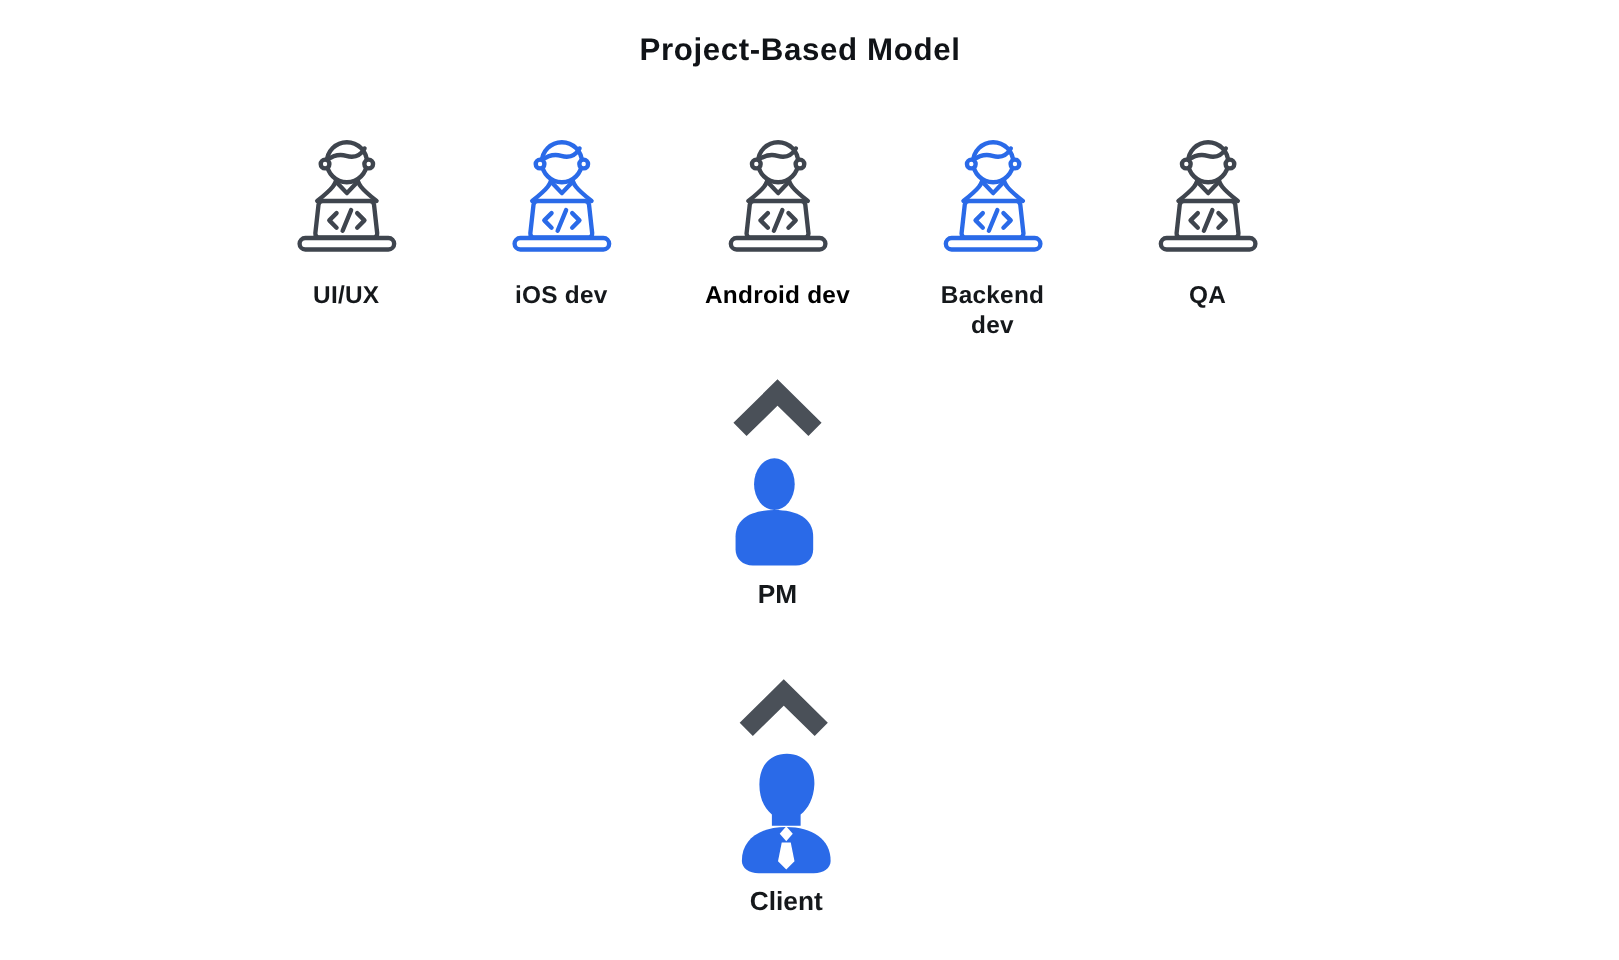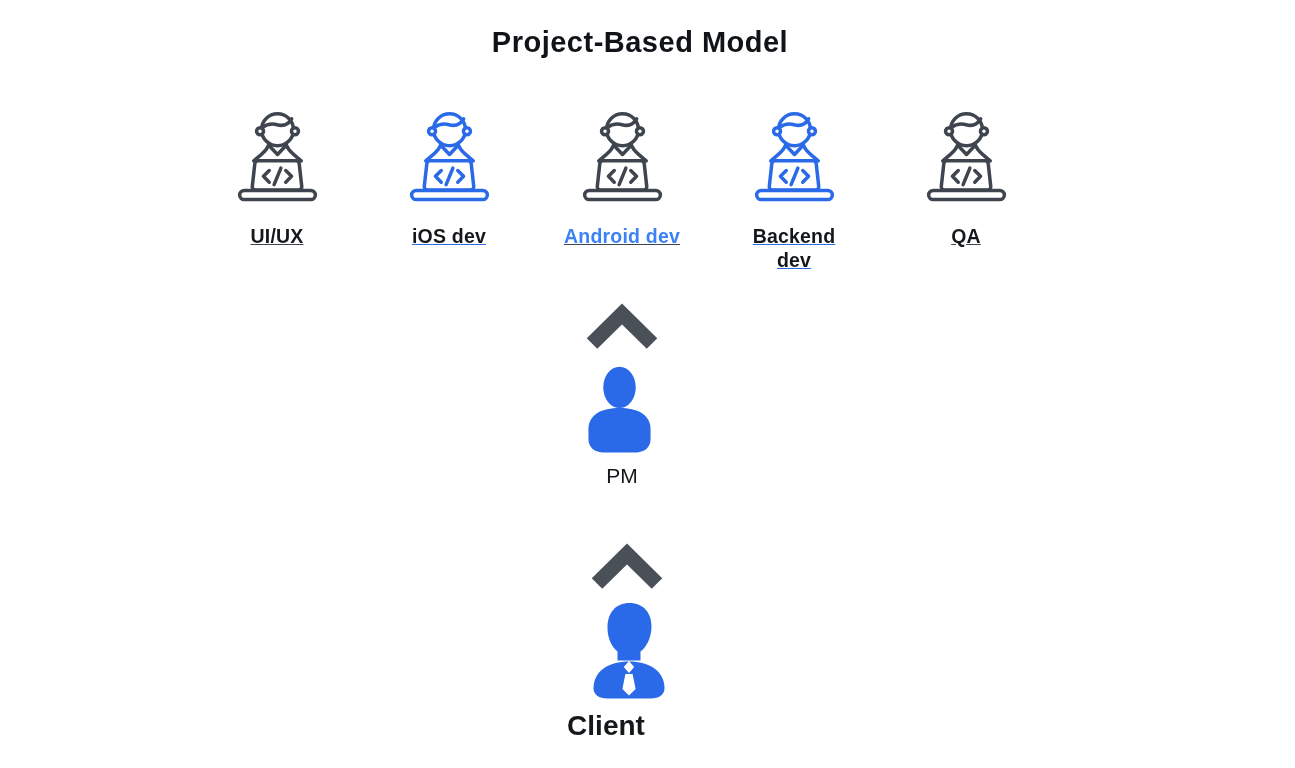--- a/index.html
+++ b/index.html
@@ -5,50 +5,50 @@
   * { margin: 0; padding: 0; box-sizing: border-box; }
   html, body { background: #ffffff; }
   body {
     font-family: "Liberation Sans", "DejaVu Sans", sans-serif;
     width: 1295px; height: 768px; position: relative; overflow: hidden;
   }
   .stage { position: absolute; inset: 0; background: #ffffff; }
 
   .title {
     position: absolute; top: 26px; left: 0; width: 1280px;
-    text-align: center; font-size: 29px; font-weight: 800;
+    text-align: center; font-size: 25px; font-weight: 800;
     letter-spacing: 0.5px; color: #101317;
   }
 
-  .team-member { position: absolute; top: 106px; width: 170px; text-align: center; text-decoration: underline; }
+  .team-member { position: absolute; top: 106px; width: 170px; text-align: center; }
   .team-member .role-icon { display: block; margin: 0 auto; }
   .role-label {
     margin-top: 21px; font-size: 19.5px; line-height: 24px;
     font-weight: 700; color: #15181B; letter-spacing: 0.2px;
   }
   .pos-0 { left: 192px; }
   .pos-1 { left: 364px; }
   .pos-2 { left: 537px; }
   .pos-3 { left: 709px; }
   .pos-4 { left: 881px; }
 
   .chevron { position: absolute; }
   .chevron-1 { left: 585px; top: 303px; }
   .chevron-2 { left: 590px; top: 543px; }
 
   .pm-icon { position: absolute; left: 585px; top: 366px; }
   .pm-label {
     position: absolute; left: 512px; top: 463px; width: 220px;
     text-align: center; font-size: 21px; line-height: 25px;
-    font-weight: 400; color: #15181B;
+    font-weight: 700; color: #15181B;
   }
   .client-icon { position: absolute; left: 589px; top: 600px; }
   .client-label {
-    position: absolute; left: 496px; top: 710px; width: 220px;
-    text-align: center; font-size: 28px; font-weight: 700; color: #15181B;
+    position: absolute; left: 519px; top: 710px; width: 220px;
+    text-align: center; font-size: 21px; font-weight: 700; color: #15181B;
   }
   .defs { position: absolute; width: 0; height: 0; overflow: hidden; }
 </style>
 </head>
 <body>
 
 <svg class="defs" aria-hidden="true">
   <defs>
     <symbol id="dev-icon" viewBox="0 0 100 100">
       <g stroke="currentColor" stroke-width="3.6" stroke-linecap="round" stroke-linejoin="round" fill="none">
@@ -112,21 +112,21 @@
     <div class="role-label" style="color: rgb(21, 24, 27);">
       <div>iOS dev</div>
       <div></div>
     </div>
   </div>
 
   <div class="team-member pos-2" style="color: rgb(63, 69, 78);">
     <svg class="role-icon" width="97" height="97">
         <use href="#dev-icon"></use>
       </svg>
-    <div class="role-label" style="color: #3b82f6;">
+    <div class="role-label" style="color: #000000;">
       <div>Android dev</div>
       <div></div>
     </div>
   </div>
 
   <div class="team-member pos-4" style="color: rgb(63, 69, 78);">
     <svg class="role-icon" width="97" height="97">
         <use href="#dev-icon"></use>
       </svg>
     <div class="role-label" style="color: rgb(21, 24, 27);">

